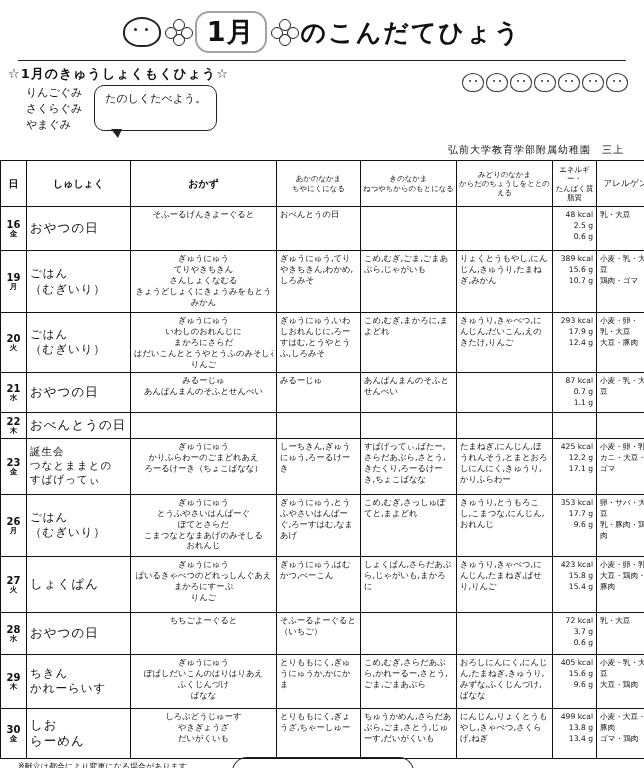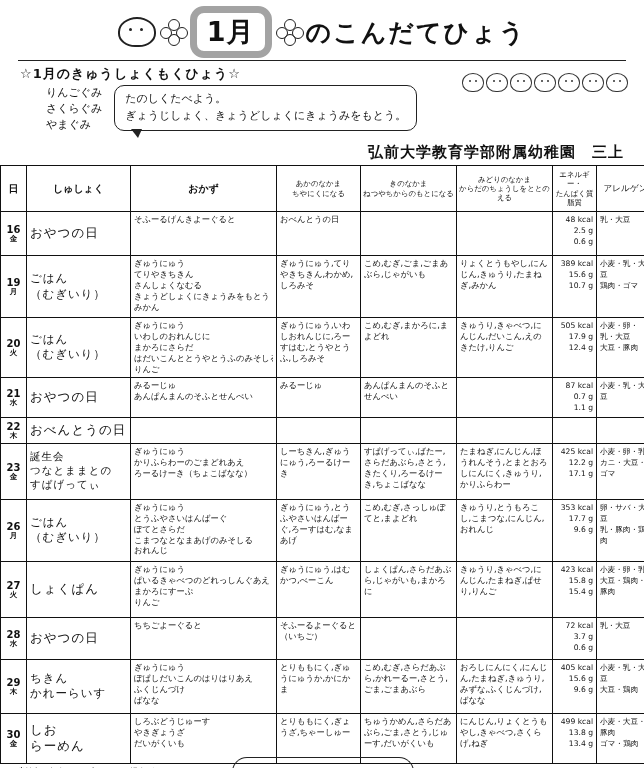--- a/index.html
+++ b/index.html
@@ -18,58 +18,58 @@
     height:52px;margin-top:6px;gap:4px;
   }
   .title-blob{
     width:34px;height:26px;border:2px solid #222;border-radius:50% 50% 45% 45%;
     position:relative;background:#fff;
   }
   .title-blob:before{content:"";position:absolute;left:9px;top:9px;width:3px;height:3px;background:#222;border-radius:50%;}
   .title-blob:after{content:"";position:absolute;left:20px;top:9px;width:3px;height:3px;background:#222;border-radius:50%;}
   .month-badge{
     display:flex;align-items:center;justify-content:center;
-    border:7px solid #a3a3a3;border-radius:14px;
+    border:2px solid #a3a3a3;border-radius:14px;
     padding:1px 10px;font-size:27px;font-weight:bold;letter-spacing:1px;
     background:#fff;
   }
   .deco-flower{
     width:26px;height:26px;position:relative;
   }
   .deco-flower span{
     position:absolute;width:10px;height:10px;border:1.6px solid #222;border-radius:50%;
   }
   .deco-flower span:nth-child(1){left:8px;top:0;}
   .deco-flower span:nth-child(2){left:0;top:8px;}
   .deco-flower span:nth-child(3){left:16px;top:8px;}
   .deco-flower span:nth-child(4){left:8px;top:15px;}
   .title-text{font-size:25px;font-weight:bold;letter-spacing:2px;}
 
   .rule{border:0;border-top:1.5px solid #222;margin:2px 18px 4px 18px;}
 
-  .goal{margin:4px 0 0 20px;font-size:13px;font-weight:bold;letter-spacing:1px;}
-
-  .midrow{display:flex;margin:2px 0 0 0;position:relative;height:58px;padding-left:20px;}
+  .goal{margin:4px 0 0 8px;font-size:13px;font-weight:bold;letter-spacing:1px;}
+
+  .midrow{display:flex;margin:2px 0 0 0;position:relative;height:58px;}
   .groups{margin-left:26px;font-size:11px;line-height:1.45;}
   .bubble{
     margin-left:12px;border:1.4px solid #222;border-radius:10px;
     padding:5px 10px;font-size:11px;line-height:1.5;position:relative;height:34px;
   }
   .bubble:after{
     content:"";position:absolute;left:16px;bottom:-8px;width:0;height:0;
     border-left:7px solid transparent;border-right:4px solid transparent;border-top:9px solid #222;
   }
   .chicks{position:absolute;right:16px;top:-12px;display:flex;gap:2px;}
   .chick{
     width:20px;height:17px;border:1.3px solid #333;border-radius:50% 50% 46% 46%;position:relative;background:#fff;
   }
   .chick:before{content:"";position:absolute;left:6px;top:6px;width:2px;height:2px;background:#333;border-radius:50%;}
   .chick:after{content:"";position:absolute;left:12px;top:6px;width:2px;height:2px;background:#333;border-radius:50%;}
 
-  .school{text-align:right;margin:0 20px 3px 0;font-size:15px;letter-spacing:1px;font-weight:bold;}
+  .school{text-align:right;margin:0 20px 3px 0;font-size:10px;letter-spacing:1px;}
 
   
   table{
     border-collapse:collapse;
     margin:0 auto;
     width:612px;
     table-layout:fixed;
   }
   th,td{
     border:1px solid #111;
@@ -78,21 +78,21 @@
     font-size:8.3px;
     line-height:1.32;
   }
   thead th{
     text-align:center;vertical-align:middle;
     font-size:10px;font-weight:bold;padding:4px 2px;
   }
   thead th.small{font-size:7.4px;font-weight:normal;line-height:1.25;}
   .c-day{width:26px;text-align:center;font-size:8px;vertical-align:middle;font-weight:bold;}
   .c-kind{width:104px;text-align:left;vertical-align:middle;font-size:12.5px;letter-spacing:1px;}
-  .c-okazu{width:146px;}
+  .c-okazu{width:146px;text-align:center;}
   .c-aka{width:92px;}
   .c-ki{width:96px;}
   .c-midori{width:96px;}
   .c-nut{width:40px;text-align:right;font-size:7.6px;}
   .c-alg{width:56px;font-size:7.6px;}
   .daynum{font-size:10px;display:block;line-height:1.1;}
   .dayname{font-size:7.5px;display:block;line-height:1.1;}
   .menu-line{white-space:nowrap;overflow:hidden;}
   .nut div{line-height:1.45;}
   .alg div{line-height:1.45;}
@@ -131,21 +131,20 @@
   <div class="goal">☆1月のきゅうしょくもくひょう☆</div>
 
   <div class="midrow">
     <div class="groups">
       <div>りんごぐみ</div>
       <div>さくらぐみ</div>
       <div>やまぐみ</div>
     </div>
     <div class="bubble">
       <div>たのしくたべよう。</div>
-      <div>ぎょうじしょく、きょうどしょくにきょうみをもとう。</div>
     </div>
     <div class="chicks">
       <span class="chick"></span>
       <span class="chick"></span>
       <span class="chick"></span>
       <span class="chick"></span>
       <span class="chick"></span>
       <span class="chick"></span>
       <span class="chick"></span>
     </div>
@@ -256,21 +255,21 @@
           <td class="c-aka">
             <div class="">ぎゅうにゅう,いわしおれんじに,ろーすはむ,とうやとうふ,しろみそ</div>
           </td>
           <td class="c-ki">
             <div class="">こめ,むぎ,まかろに,まよどれ</div>
           </td>
           <td class="c-midori">
             <div class="">きゅうり,きゃべつ,にんじん,だいこん,えのきたけ,りんご</div>
           </td>
           <td class="c-nut nut">
-            <div>505 kcal</div>
+            <div>293 kcal</div>
             <div>17.9 g</div>
             <div>12.4 g</div>
           </td>
           <td class="c-alg alg">
             <div>小麦・卵・乳・大豆</div>
             <div>大豆・豚肉</div>
           </td>
         </tr>
         <tr style="height: 40px;">
           <td class="c-day">

